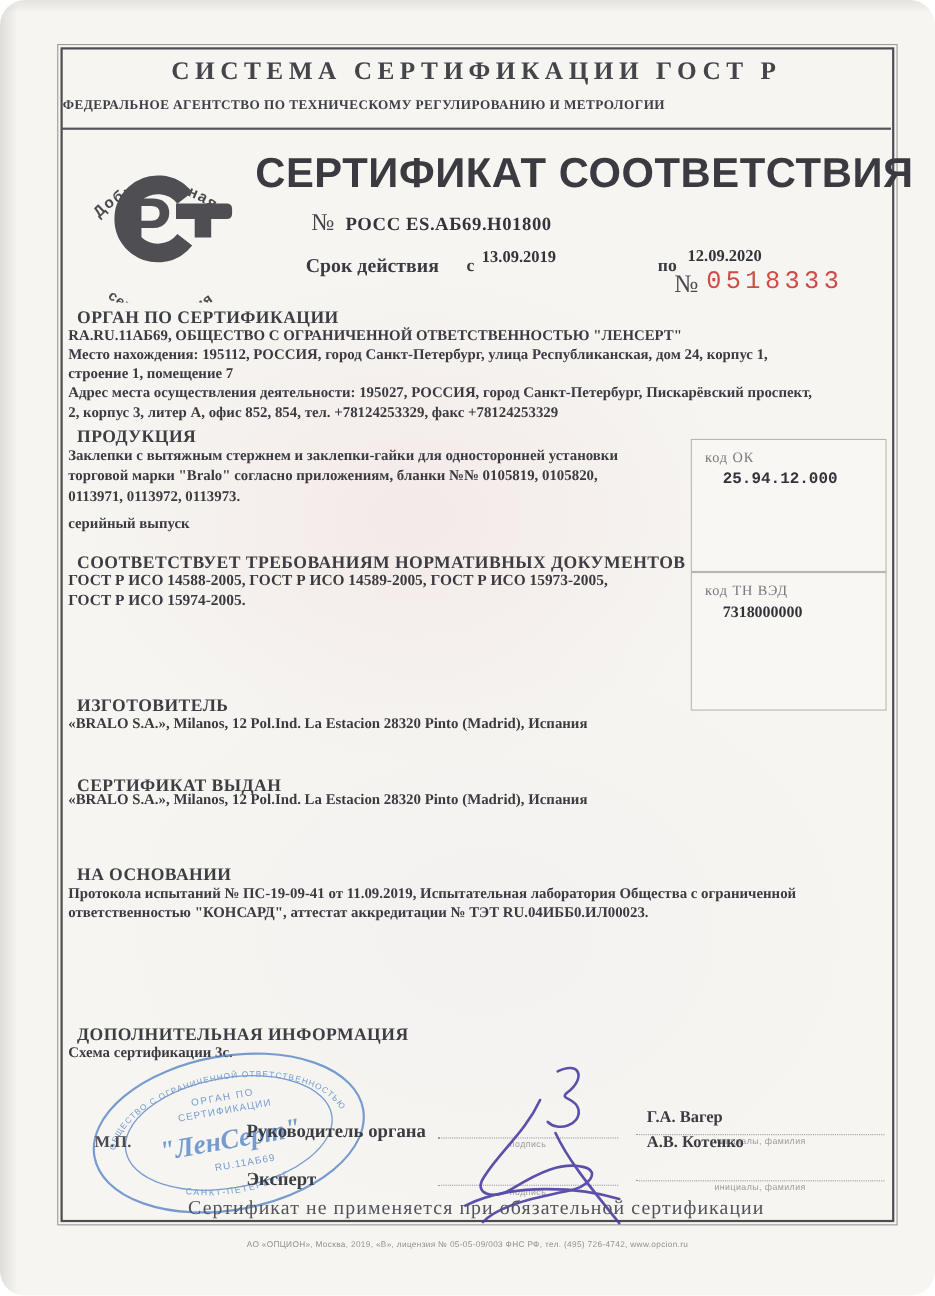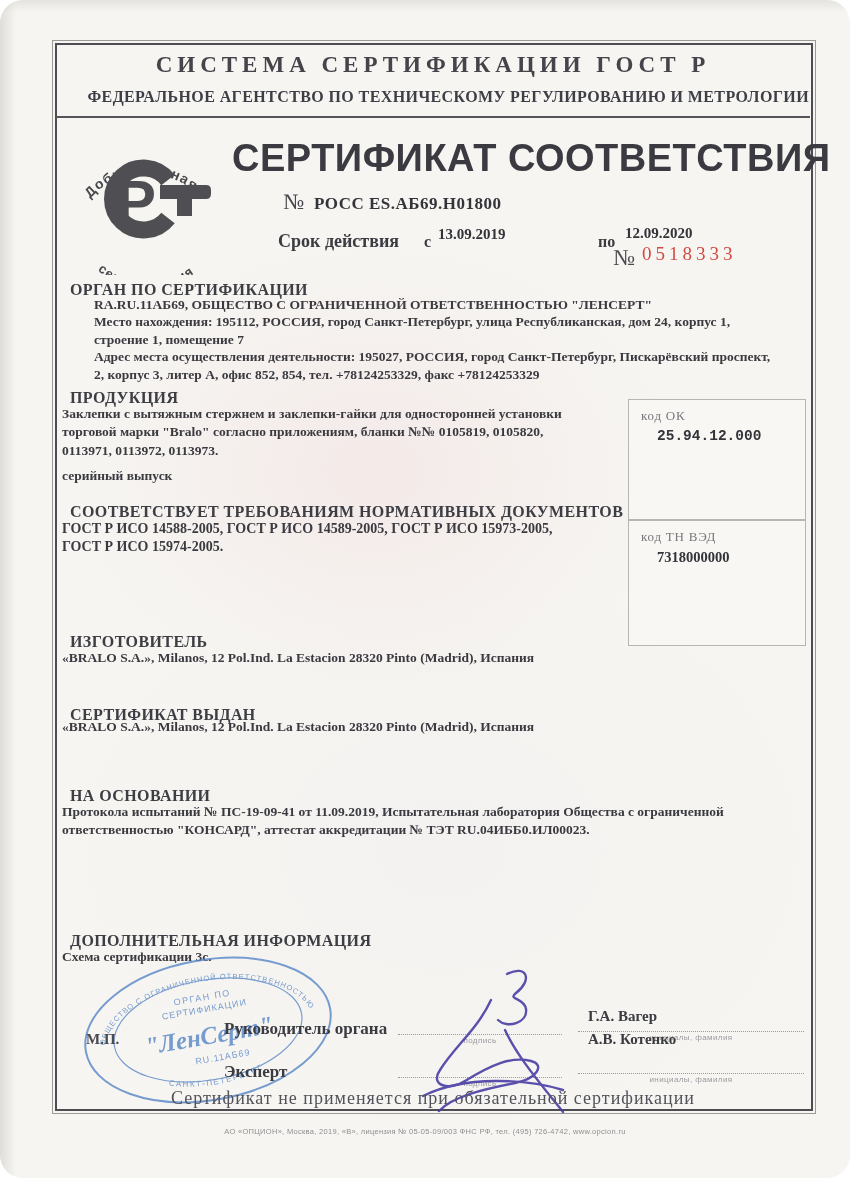--- a/index.html
+++ b/index.html
@@ -10,30 +10,30 @@
       radial-gradient(ellipse 520px 400px at 52% 72%, rgba(232,228,238,.20), transparent 72%),
       linear-gradient(90deg, rgba(186,186,180,.40) 0, rgba(186,186,180,0) 16px),
       linear-gradient(180deg, rgba(186,186,180,.30) 0, rgba(186,186,180,0) 12px),
       #f6f5f1;
     font-family:"Liberation Serif", serif;color:#35353a;border-radius:23px;
   }
   .frame{position:absolute;left:52px;top:40px;width:762px;height:1072px;border:1px solid #9a9a97;}
   .frame-inner{position:absolute;inset:2px;border:2px solid #4c4c52;}
   .abs{position:absolute;}
   .h-sys{font-weight:bold;font-size:23px;letter-spacing:5px;color:#44444a;text-align:center;}
-  .h-agency{font-weight:bold;font-size:16px;letter-spacing:.4px;color:#3e3e46;text-align:right;}
+  .h-agency{font-weight:bold;font-size:12px;letter-spacing:.4px;color:#3e3e46;text-align:left;}
   .rule{border-top:2px solid #55555c;height:0;}
   .doc-title{font-family:"Liberation Sans",sans-serif;font-weight:bold;font-size:38px;letter-spacing:.5px;color:#3a3a40;text-align:center;}
   .num-prefix{font-size:22px;color:#45454c;}
   .num-value{font-weight:bold;font-size:17px;letter-spacing:.5px;color:#33333a;}
   .validity-label{font-weight:bold;font-size:18px;color:#3b3b42;}
   .validity-prep{font-weight:bold;font-size:16px;color:#3b3b42;}
   .validity-date{font-weight:bold;font-size:15px;color:#33333a;}
   .blank-prefix{font-size:23px;color:#4a4a50;}
-  .blank-value{font-family:Liberation Serif, serif;font-size:19px;letter-spacing:4px;color:#d14b44;}
+  .blank-value{font-family:Liberation Mono, monospace;font-size:23px;letter-spacing:4px;color:#d14b44;}
   .sec-h{font-weight:bold;font-size:16px;letter-spacing:.4px;color:#3d3d44;}
   .body-t{font-weight:bold;font-size:13.5px;color:#3a3a40;}
   .body-lines div{line-height:17.4px;}
   .body-lines.wide div{line-height:18.4px;}
   .code-box{border:1px solid #b7b7b1;background:rgba(255,255,255,.25);}
   .code-label{font-size:13px;letter-spacing:.8px;color:#77777d;}
   .code-value{font-weight:bold;font-size:14.5px;color:#33333a;}
   .sig-role{font-weight:bold;font-size:17px;color:#3b3b42;}
   .sig-name{font-weight:bold;font-size:15px;color:#3b3b42;}
   .sig-line{border-top:1.2px dotted #9a9aa0;height:0;}
@@ -85,21 +85,21 @@
   <div class="abs validity-label" style="left:278px;top:231px;">Срок действия</div>
   <div class="abs validity-prep" style="left:424px;top:233px;">с</div>
   <div class="abs validity-date" style="left:438px;top:226px;">13.09.2019</div>
   <div class="abs validity-prep" style="left:598px;top:233px;">по</div>
   <div class="abs validity-date" style="left:625px;top:225px;">12.09.2020</div>
 
   <div class="abs blank-prefix" style="left:613px;top:245px;">№</div>
   <div class="abs blank-value" style="left:642px;top:243px;">0518333</div>
 
   <div class="abs sec-h" style="left:70px;top:281px;">ОРГАН ПО СЕРТИФИКАЦИИ</div>
-  <div class="abs body-t body-lines" style="left:62px;top:296px;width:720px;margin-left:32px;">
+  <div class="abs body-t body-lines" style="left:62px;top:296px;width:720px;">
     <div>RA.RU.11АБ69, ОБЩЕСТВО С ОГРАНИЧЕННОЙ ОТВЕТСТВЕННОСТЬЮ "ЛЕНСЕРТ"</div>
     <div>Место нахождения: 195112, РОССИЯ, город Санкт-Петербург, улица Республиканская, дом 24, корпус 1,</div>
     <div>строение 1, помещение 7</div>
     <div>Адрес места осуществления деятельности: 195027, РОССИЯ, город Санкт-Петербург, Пискарёвский проспект,</div>
     <div>2, корпус 3, литер А, офис 852, 854, тел. +78124253329, факс +78124253329</div>
   </div>
 
   <div class="abs sec-h" style="left:70px;top:389px;">ПРОДУКЦИЯ</div>
   <div class="abs body-t body-lines wide" style="left:62px;top:405px;width:545px;">
     <div>Заклепки с вытяжным стержнем и заклепки-гайки для односторонней установки</div>

